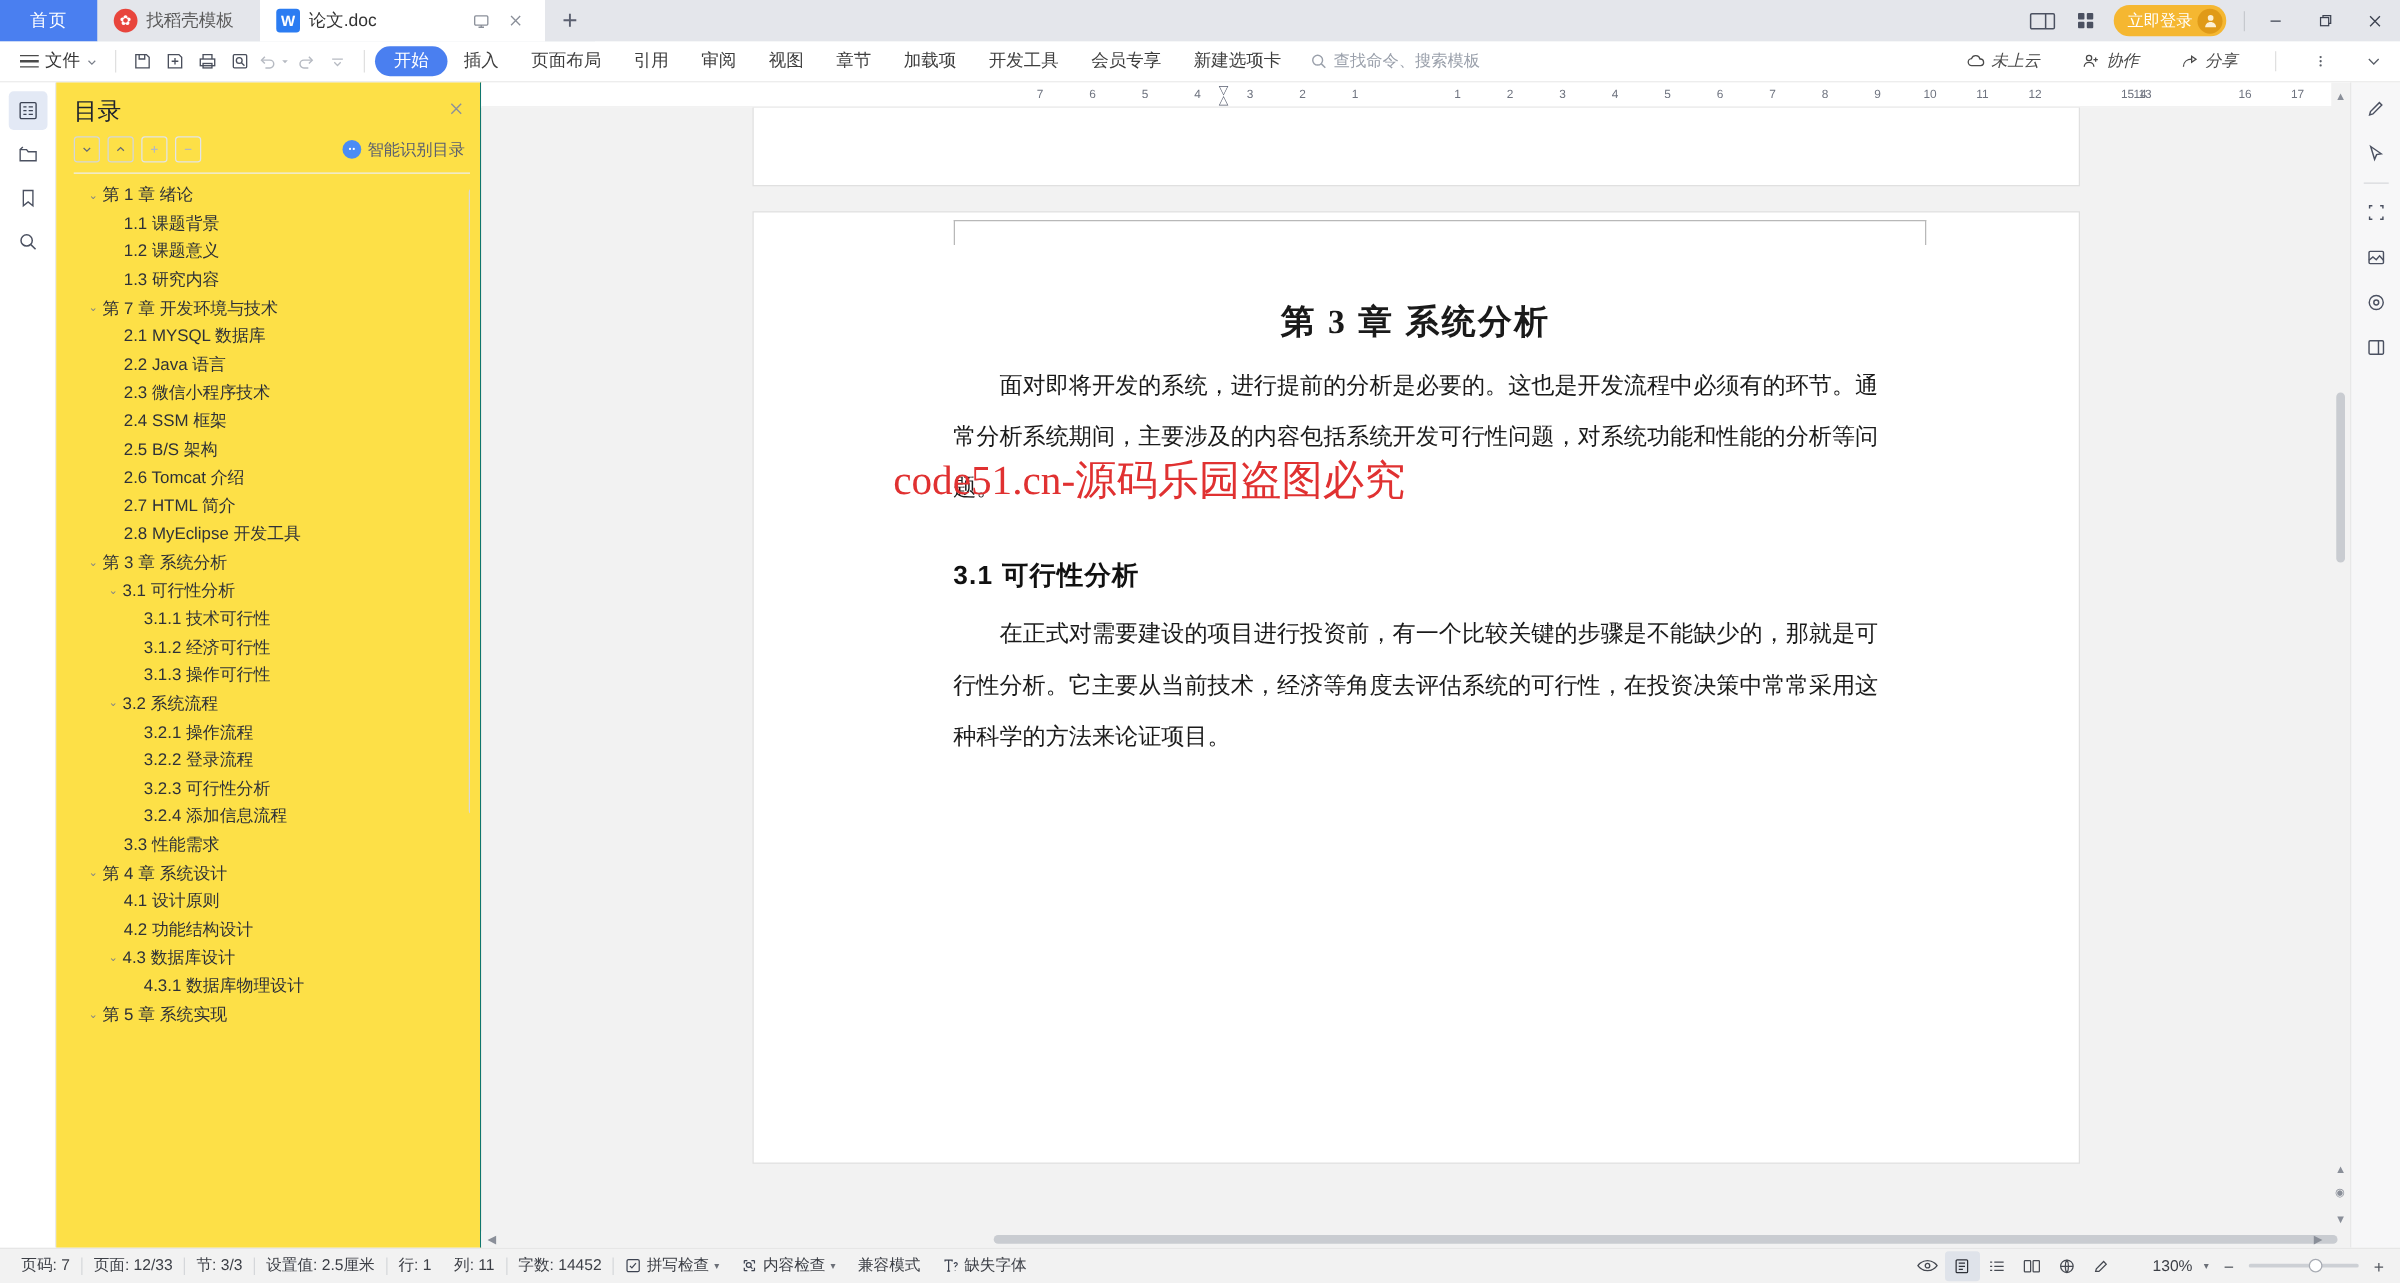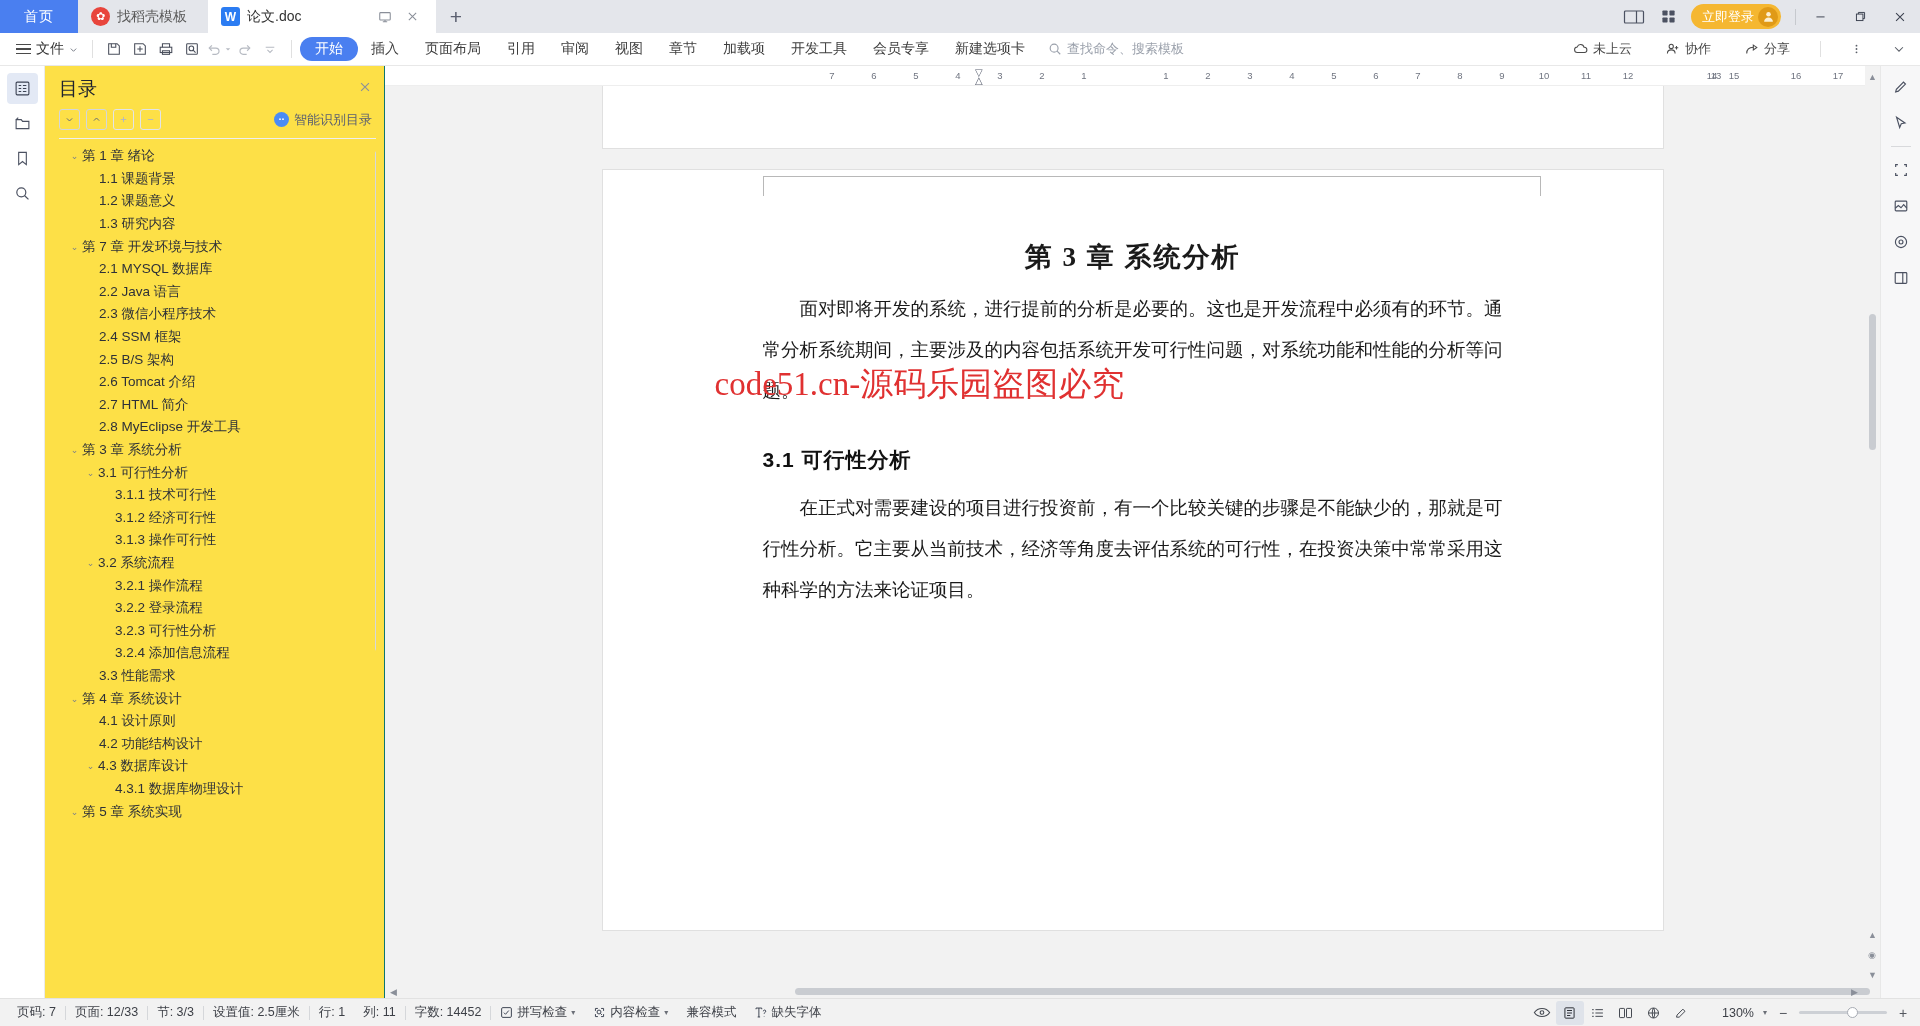--- a/index.html
+++ b/index.html
@@ -72,21 +72,21 @@
   .hamburger i { display: block; height: 1.6px; background: #4a4a4a; width: 100%; }
   .rb-sep { width: 1px; height: 18px; background: #e0e0e0; margin: 0 8px; }
   .qa { width: 26px; height: 26px; display: flex; align-items: center; justify-content: center; color: #4a4f5c; }
   .qa.dim { color: #b6bac2; }
   .rb-tab {
     font-size: 14px; color: #3e3e3e; padding: 0 13px; height: 24px;
     display: flex; align-items: center; white-space: nowrap;
   }
   .rb-tab.active { background: #4a7ff0; color: #fff; border-radius: 12px; padding: 0 15px; }
   .rb-search { display: flex; align-items: center; gap: 5px; color: #9aa0ab; font-size: 13px; margin-left: 10px; }
-  .ribbon-right { margin-left: auto; display: flex; align-items: center; gap: 17px; padding-right: 8px; }
+  .ribbon-right { margin-left: auto; display: flex; align-items: center; gap: 17px; padding-right: 8px; font-style: italic; }
   .rr-item { display: flex; align-items: center; gap: 4px; font-size: 13px; color: #4a4a4a; padding: 0 8px; height: 24px; }
   .rr-sep { width: 1px; height: 16px; background: #e0e0e0; margin: 0 5px; }
 
   
   .body { flex: 1; display: flex; min-height: 0; background: #f2f2f2; position: relative; }
 
   
   .rail {
     width: 45px; background: #fff; display: flex; flex-direction: column;
     align-items: center; padding-top: 7px; gap: 4px; flex: 0 0 45px;
@@ -656,21 +656,21 @@
           <span class="rtick" style="left:509px">5</span>
           <span class="rtick" style="left:551px">6</span>
           <span class="rtick" style="left:593px">7</span>
           <span class="rtick" style="left:635px">8</span>
           <span class="rtick" style="left:677px">9</span>
           <span class="rtick" style="left:719px">10</span>
           <span class="rtick" style="left:761px">11</span>
           <span class="rtick" style="left:803px">12</span>
           <span class="rtick" style="left:891px">13</span>
           <span class="rtick" style="left:887px">14</span>
-          <span class="rtick" style="left:909px">15</span>
+          <span class="rtick" style="left:877px">15</span>
           <span class="rtick" style="left:971px">16</span>
           <span class="rtick" style="left:1013px">17</span>
           <span class="rtick" style="left:1055px">18</span>
 
         </div>
       </div>
 
       <div class="canvas">
         <div class="page page-top"></div>
         <div class="page-gap"></div>

